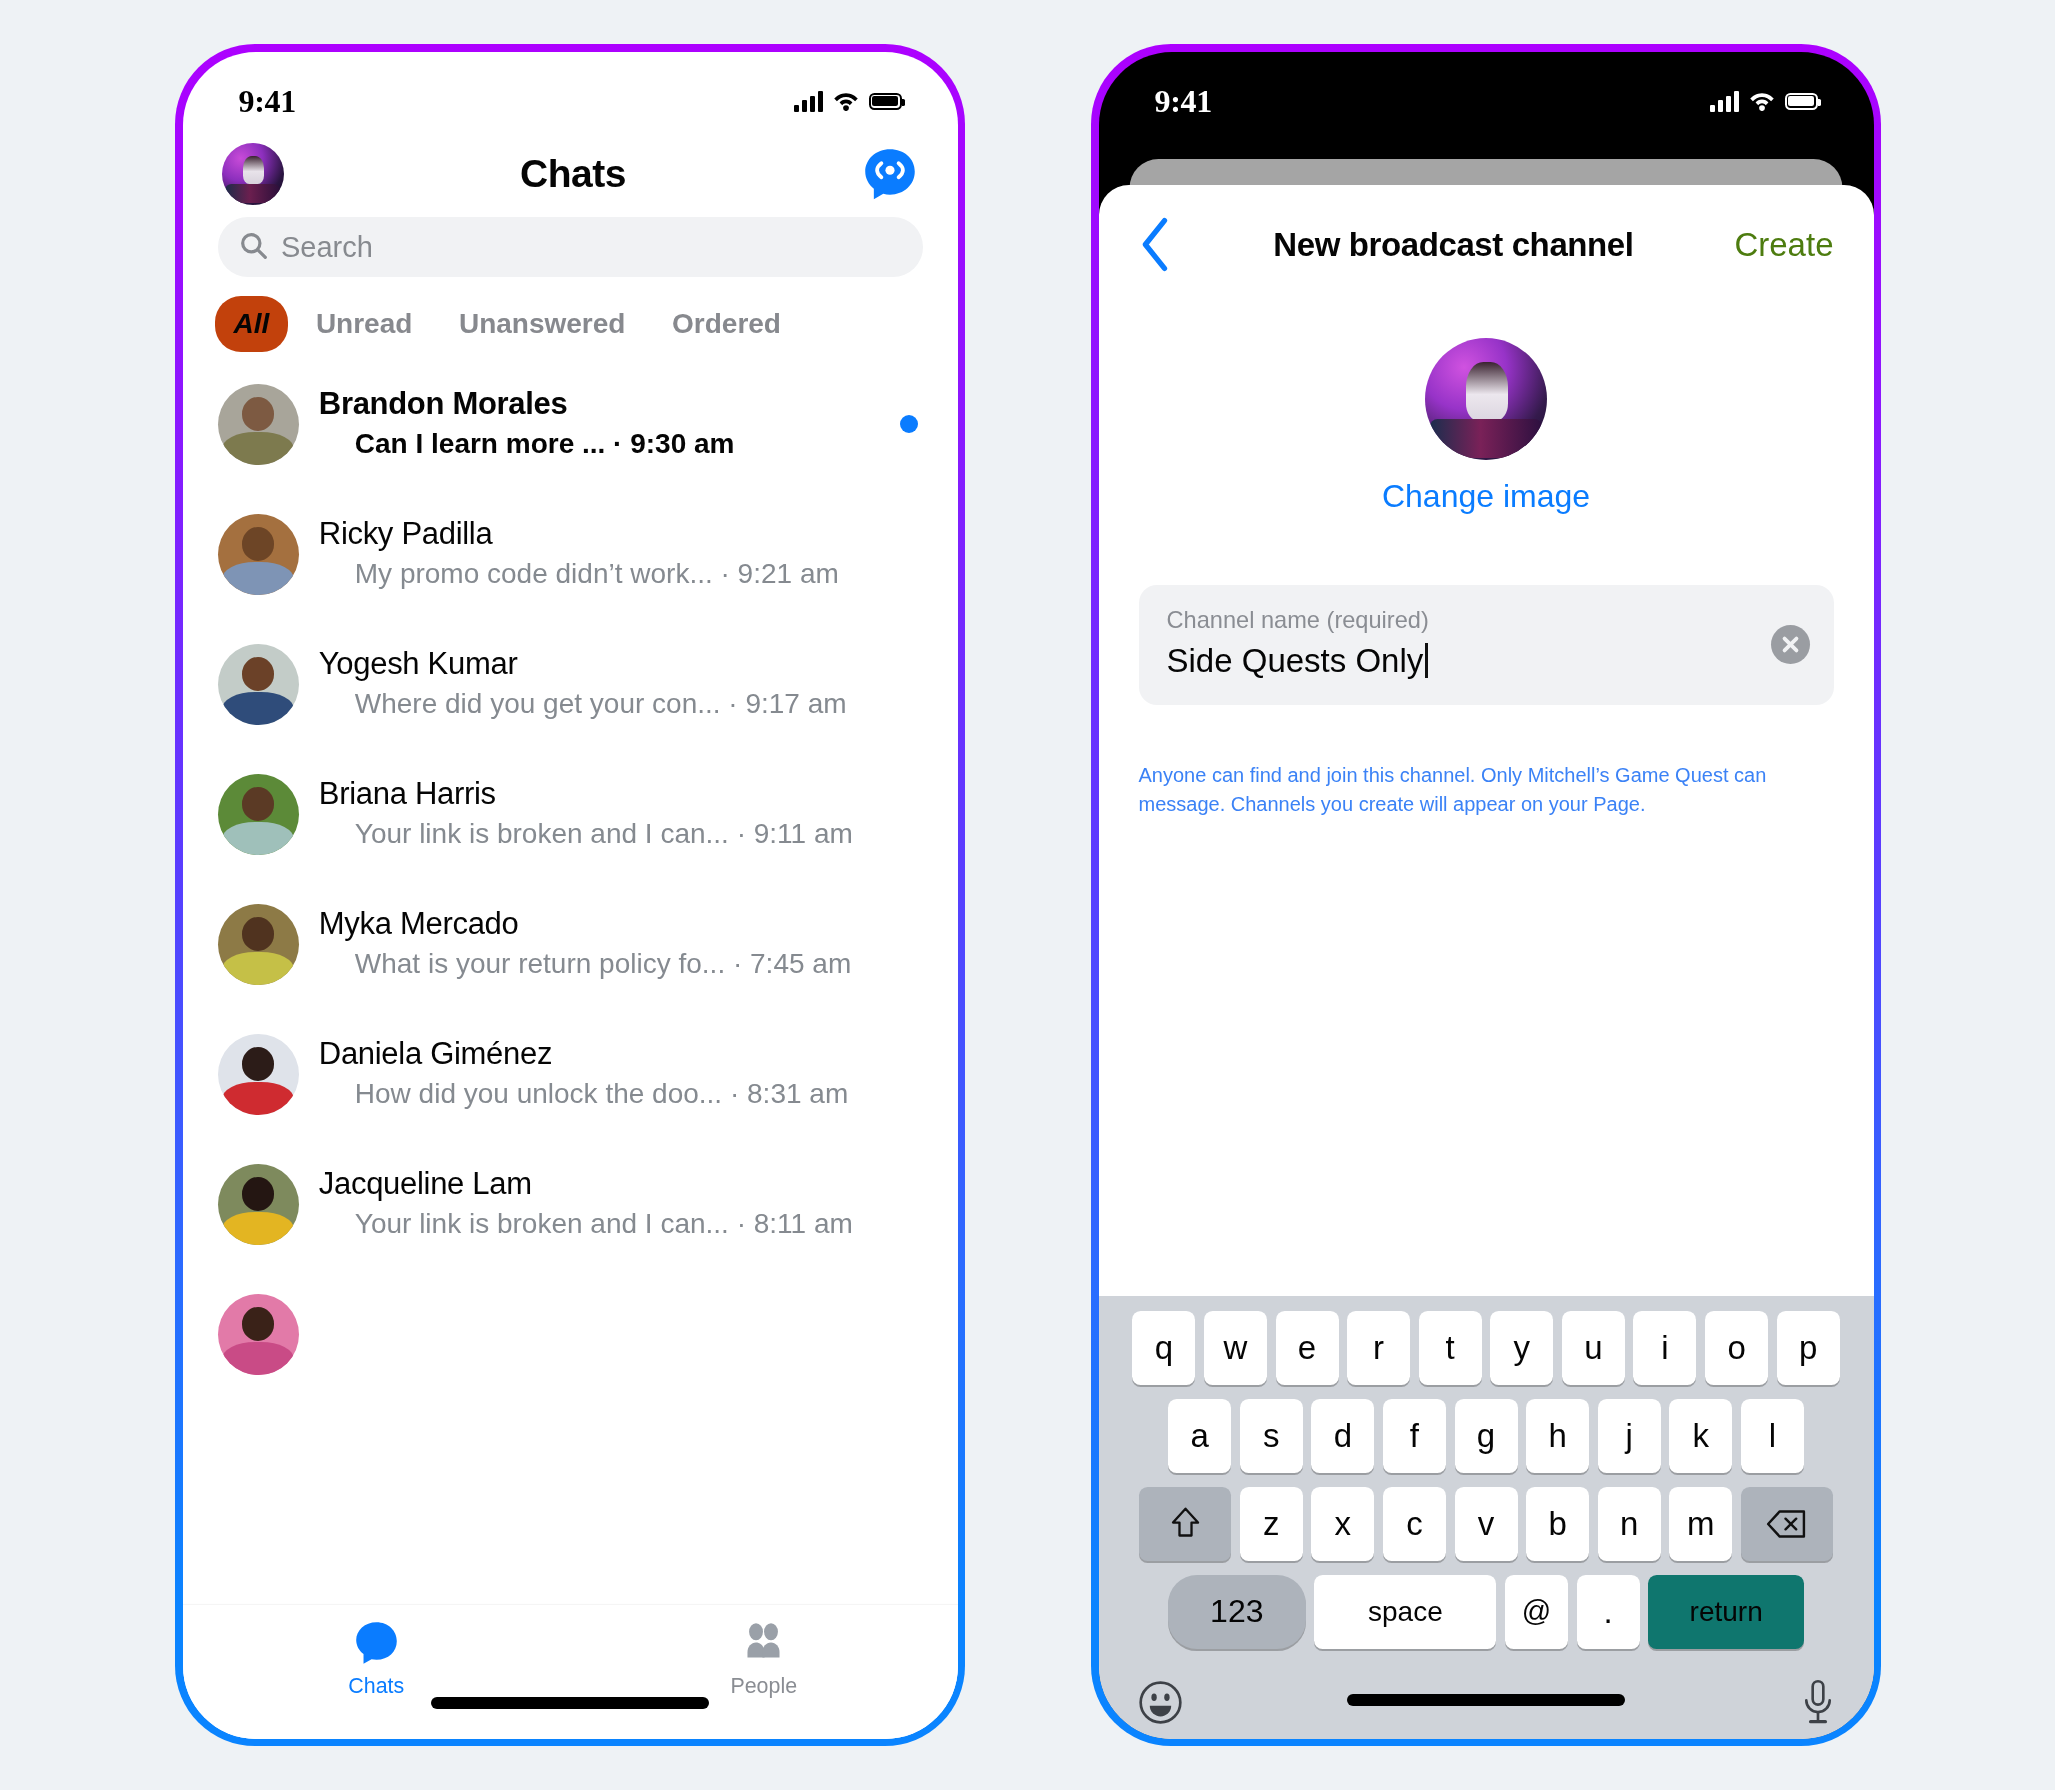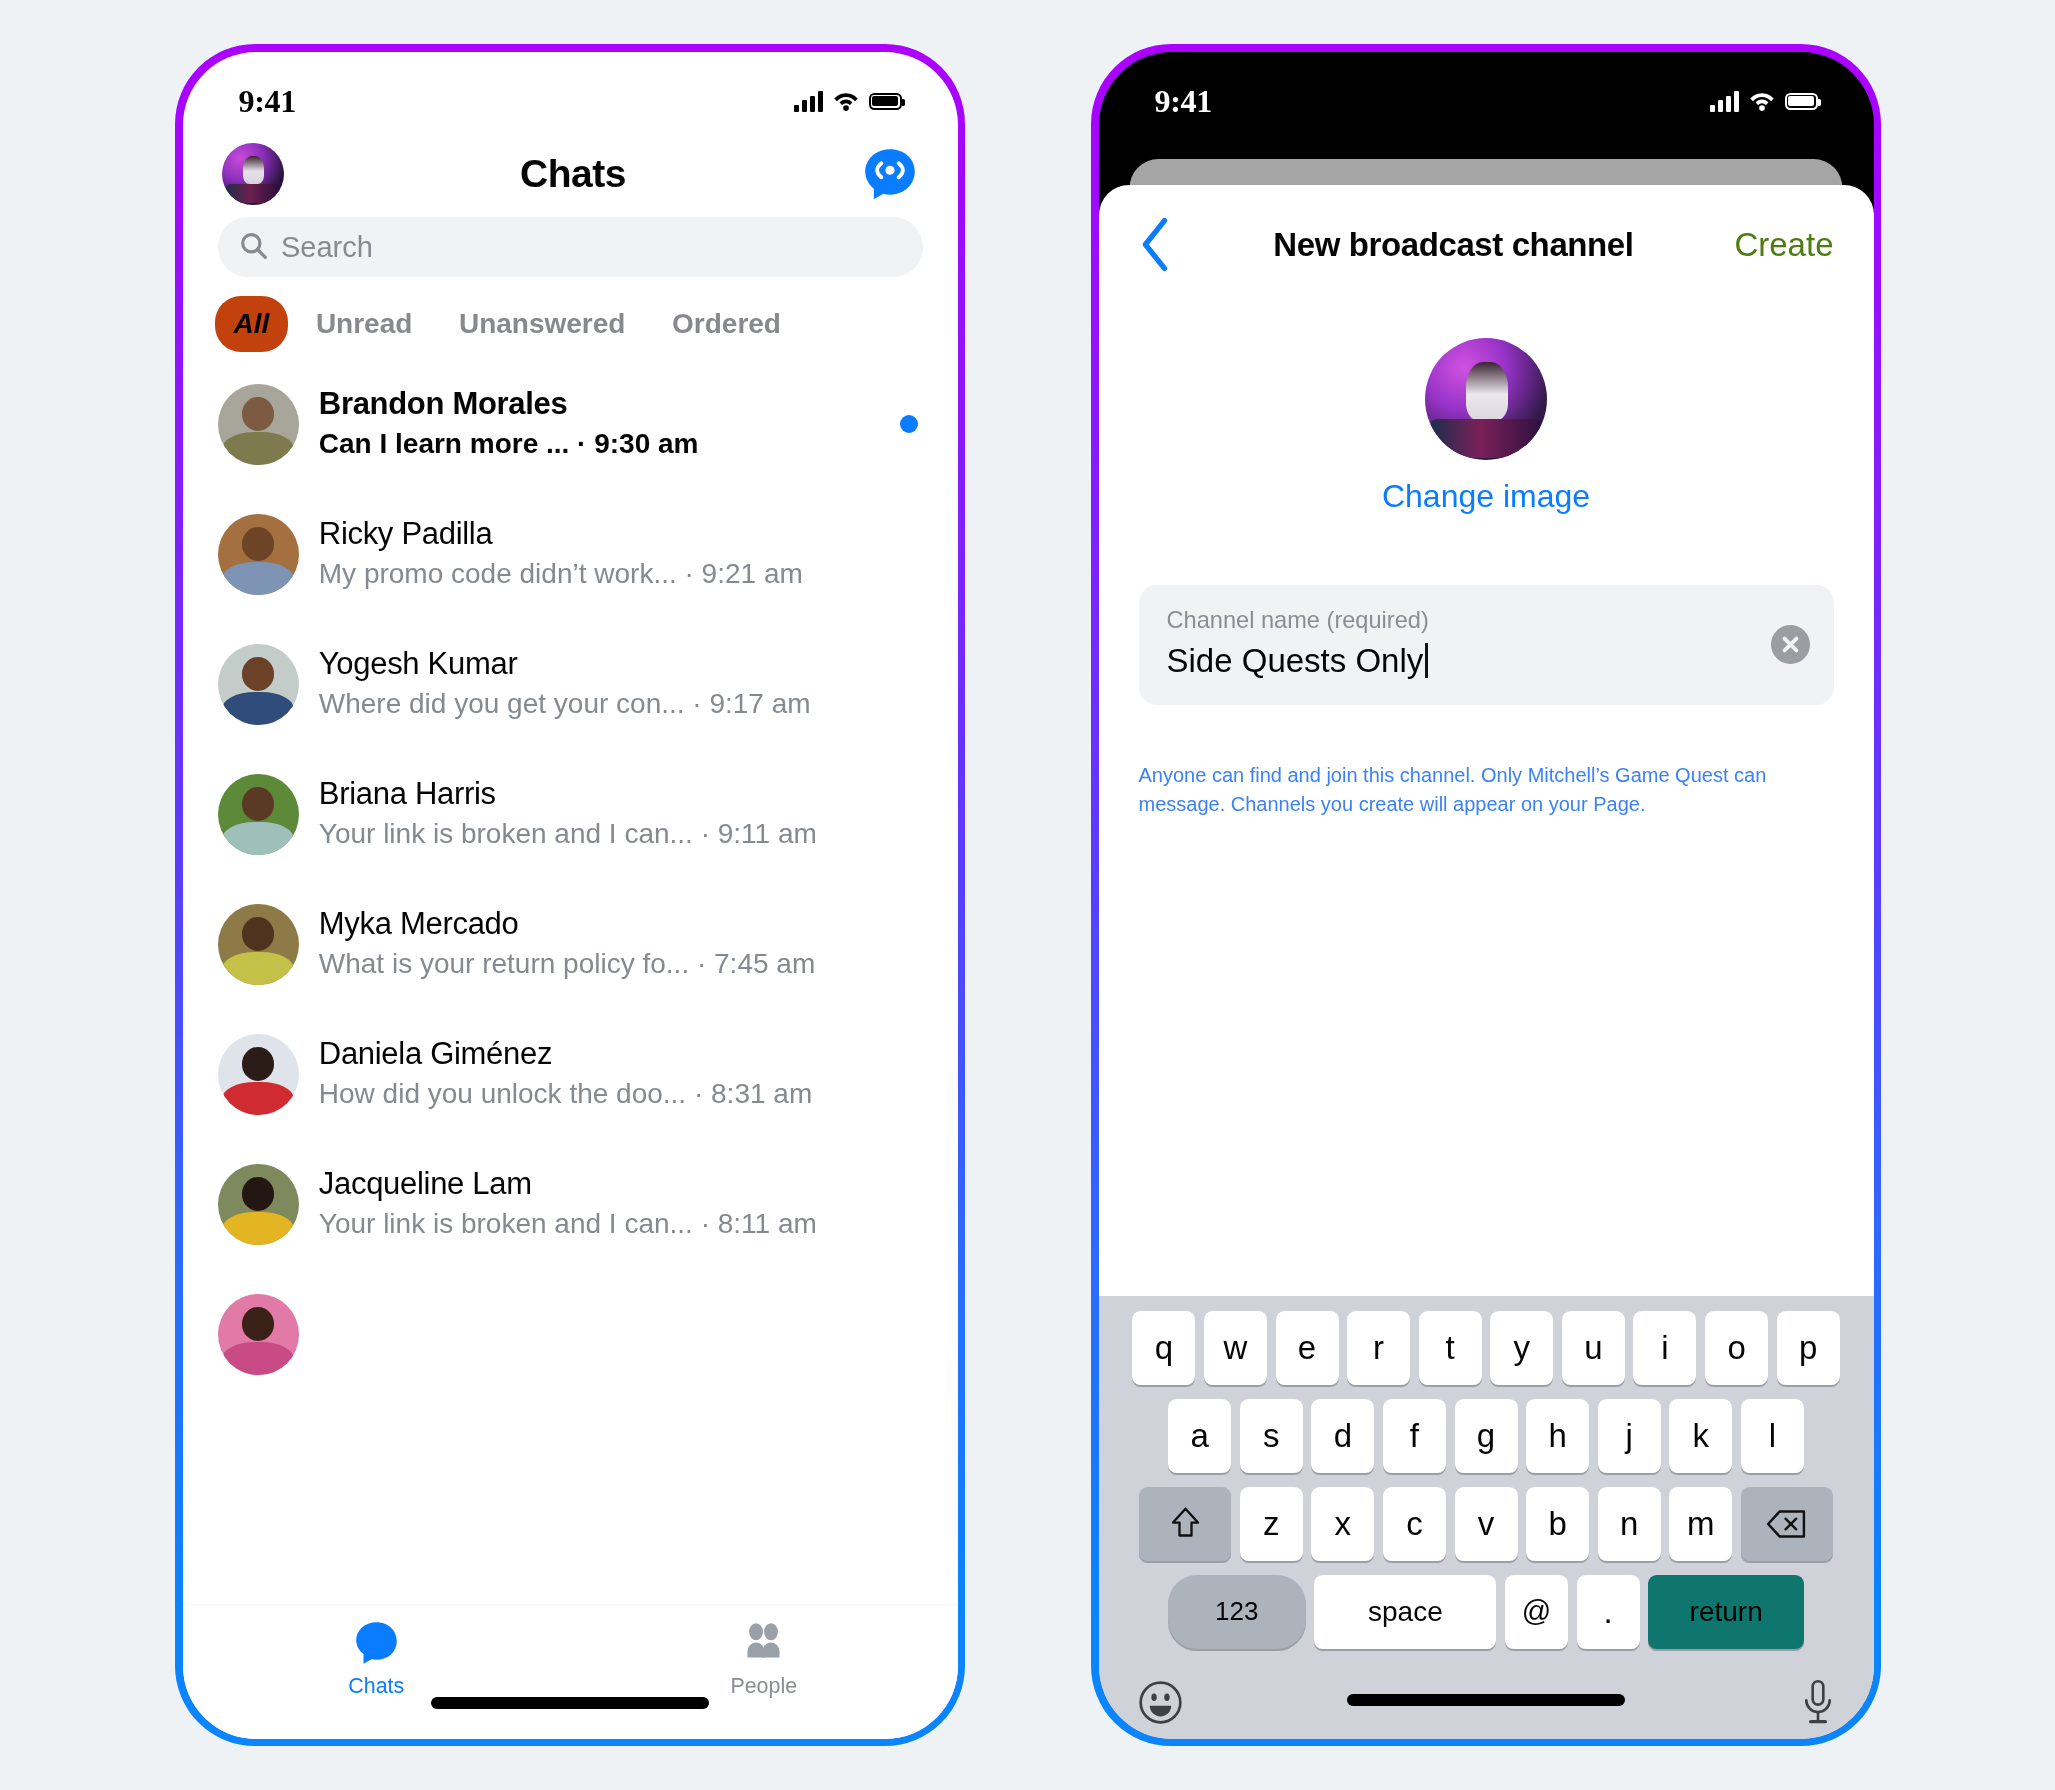--- a/index.html
+++ b/index.html
@@ -142,21 +142,21 @@
     border-radius:46% 46% 0 0;
   }
   .chat-text { flex:1 1 auto; min-width:0; }
   .chat-name {
     font-size:31px; color:#050505; line-height:1.22; letter-spacing:-0.3px;
     white-space:nowrap; overflow:hidden; text-overflow:ellipsis;
   }
   .chat-name.unread { font-weight:bold; }
   .chat-snip {
     font-size:28px; color:#858a90; line-height:1.3; margin-top:3.2px;
-    white-space:nowrap; overflow:hidden; text-overflow:ellipsis;
+    white-space:nowrap; overflow:hidden; text-overflow:ellipsis;margin-left:36px;
   }
   .chat-snip.unread { color:#050505; font-weight:bold; }
   .dot-unread {
     width:18px; height:18px; border-radius:50%; background:#0a7cff; flex:0 0 auto;
     margin-right: 7.5px;
   }
 
   .tabbar {
     flex:0 0 auto; height: 134px; background:#fff;
     display:flex; align-items:flex-start; padding-top: 14px;
@@ -245,21 +245,21 @@
   .krow { display:flex; justify-content:center; gap:8.6px; margin-bottom: 14px; }
   .krow.r2 { padding: 0 24.6px; }
   .key {
     background:#fff; border-radius:8.6px; box-shadow:0 2.1px 0 rgba(0,0,0,0.25);
     height: 74px; width: 63px;
     display:flex; align-items:center; justify-content:center;
     font-size:33px; color:#050505;
   }
   .key.wide-fn { background:#adb3bb; width: 92px; box-shadow:0 2.1px 0 rgba(0,0,0,0.25); }
   .krow.r4 { gap: 8.6px; margin-bottom: 9.6px; }
-  .key.num { background:#adb3bb; width: 138px; font-size:26px;border-radius:29px; }
+  .key.num { background:#adb3bb; width: 138px; font-size:32px;border-radius:29px; }
   .key.space { width: 182px; font-size:28px; }
   .key.at { width: 63px; font-size:29px; }
   .key.period { width: 63px; }
   .key.return { background:#0f766e; width: 156px; font-size:28px; }
   .kbottom {
     display:flex; align-items:center; justify-content:space-between;
     padding: 9.6px 39px 0 39px; height: 80px;
   }
   .home-indicator.kb { background:#000; bottom: 33px; }
 </style>

